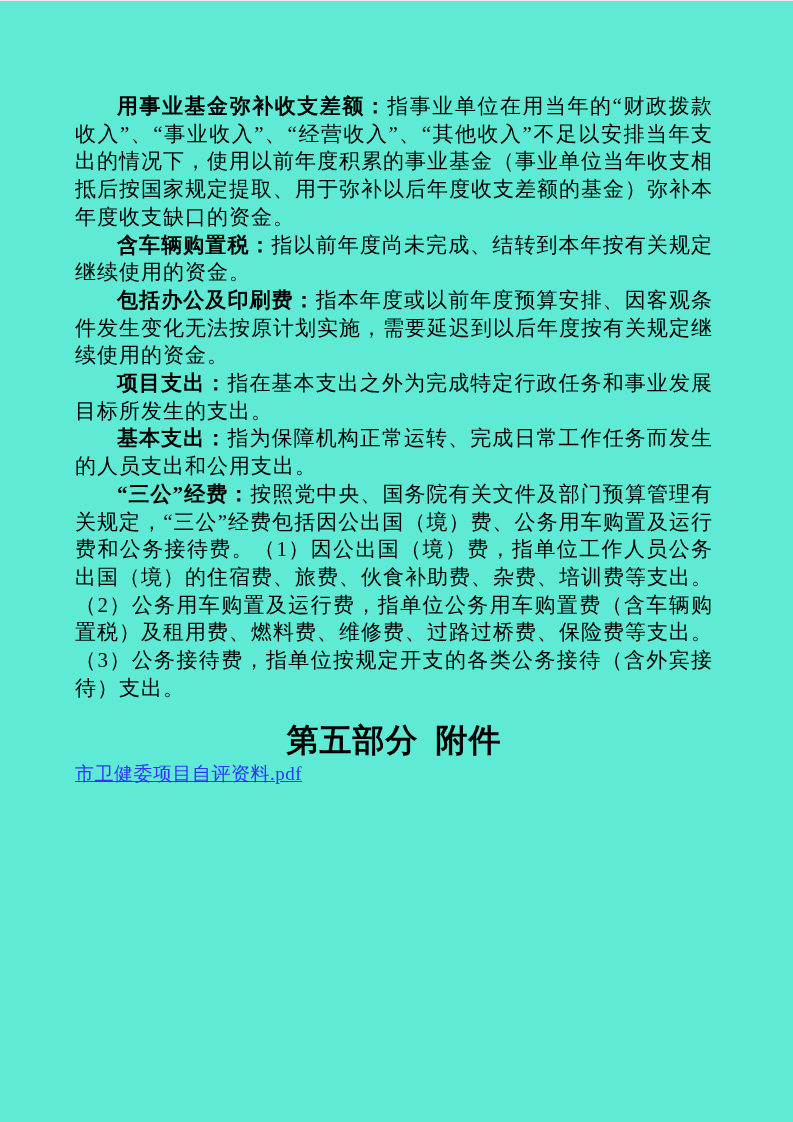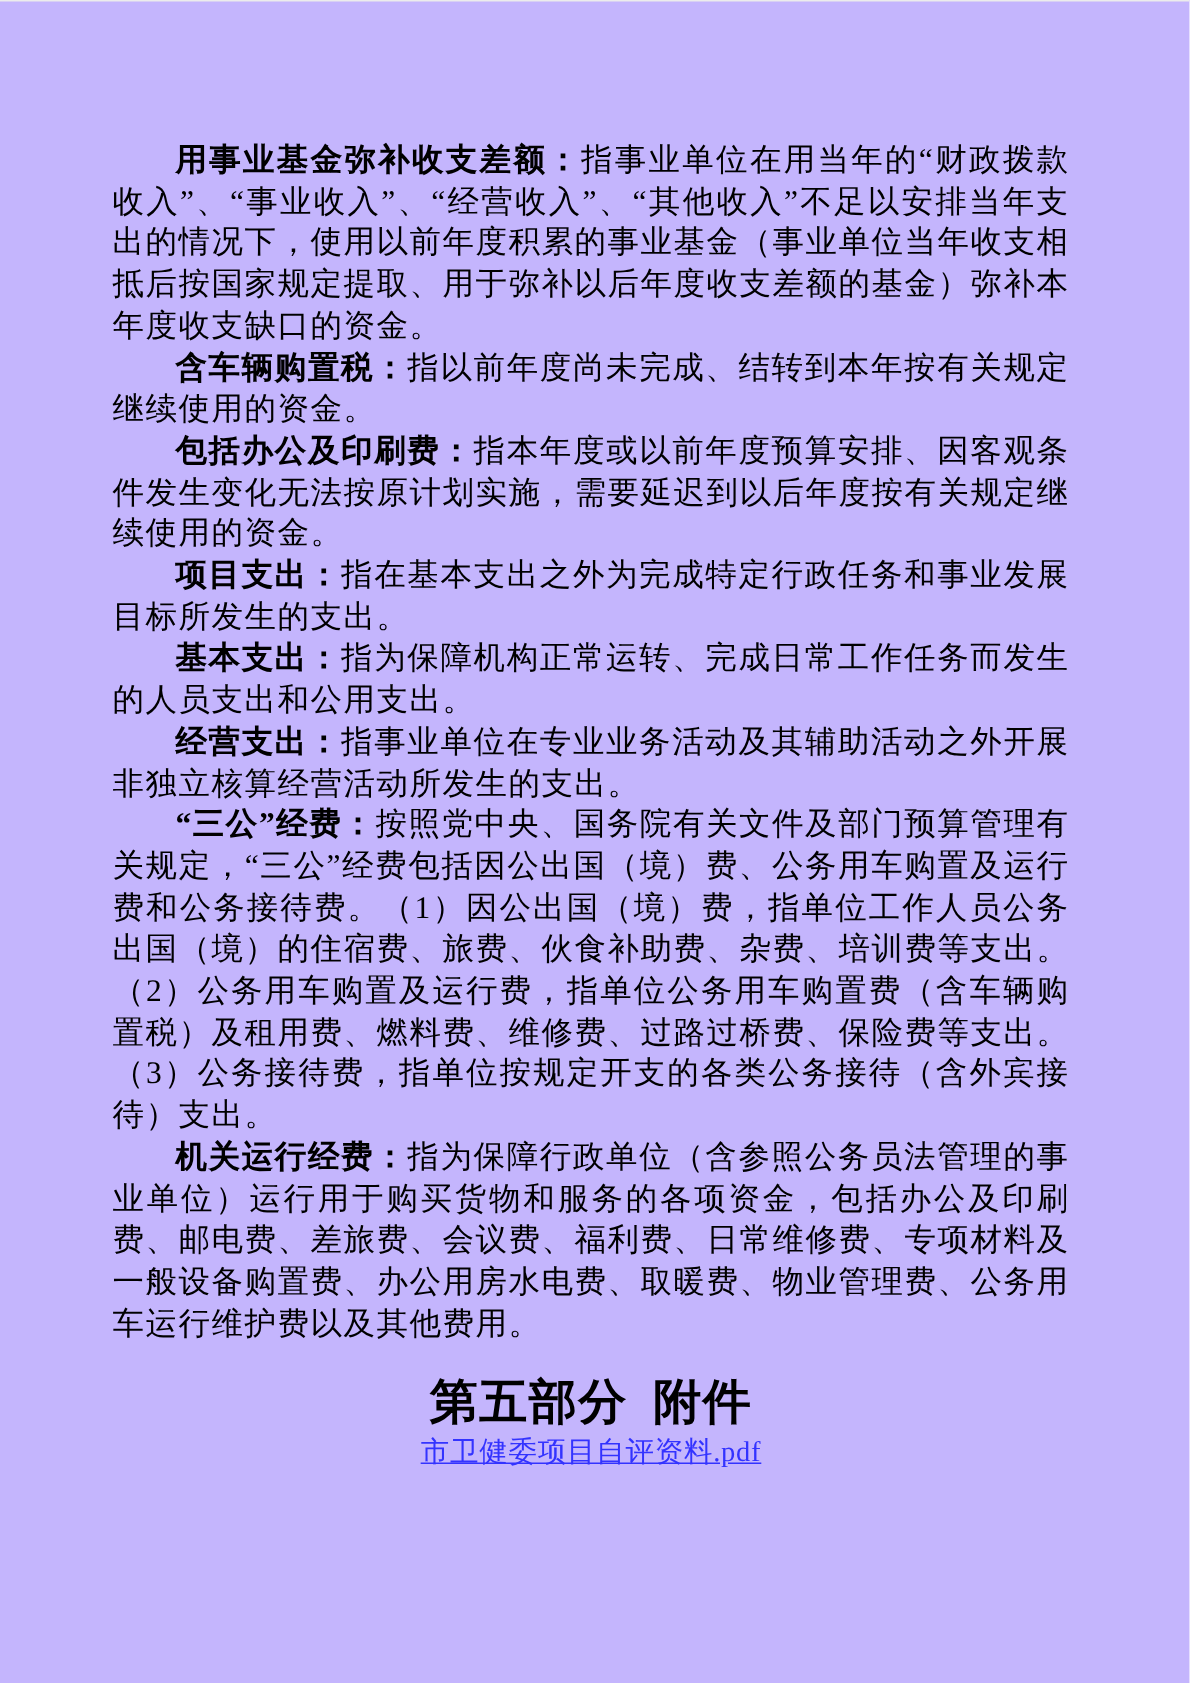--- a/index.html
+++ b/index.html
@@ -4,21 +4,21 @@
 <style>
   html, body {
     margin: 0;
     padding: 0;
     background: #ffffff;
   }
   .page {
     position: relative;
     width: 793px;
     height: 1122px;
-    background: #c4b5fd;
+    background: #5eead4;
     border-top: 1px solid #ececec;
     overflow: hidden;
     font-family: "Liberation Serif", "DejaVu Serif", serif;
     color: #000000;
   }
   .content {
     position: absolute;
     left: 75px;
     top: 92px;
     width: 638px;
@@ -43,21 +43,20 @@
     line-height: 32px;
     font-weight: bold;
     text-align: center;
     text-indent: 0;
     letter-spacing: 1px;
     word-spacing: 8px;
   }
   .attachment-row {
     margin: 2px 0 0 0;
     padding: 0;
-    text-align: center;
     text-indent: 0;
   }
   a.attachment-link {
     font-size: 19px;
     line-height: 25px;
     color: #3333ff;
     text-decoration: underline;
     cursor: pointer;
     letter-spacing: 0.5px;
   }
@@ -72,24 +71,22 @@
 
     <p class="para"><span class="term">含车辆购置税：</span><span>指以前年度尚未完成、结转到本年按有关规定继续使用的资金。</span></p>
 
 
     <p class="para"><span class="term">包括办公及印刷费：</span><span>指本年度或以前年度预算安排、因客观条件发生变化无法按原计划实施，需要延迟到以后年度按有关规定继续使用的资金。</span></p>
 
     <p class="para"><span class="term">项目支出：</span><span>指在基本支出之外为完成特定行政任务和事业发展目标所发生的支出。</span></p>
 
     <p class="para"><span class="term">基本支出：</span><span>指为保障机构正常运转、完成日常工作任务而发生的人员支出和公用支出。</span></p>
 
-    <p class="para"><span class="term">经营支出：</span><span>指事业单位在专业业务活动及其辅助活动之外开展非独立核算经营活动所发生的支出。</span></p>
 
     <p class="para"><span class="term">“三公”经费：</span><span>按照党中央、国务院有关文件及部门预算管理有关规定，“三公”经费包括因公出国（境）费、公务用车购置及运行费和公务接待费。（1）因公出国（境）费，指单位工作人员公务出国（境）的住宿费、旅费、伙食补助费、杂费、培训费等支出。（2）公务用车购置及运行费，指单位公务用车购置费（含车辆购置税）及租用费、燃料费、维修费、过路过桥费、保险费等支出。（3）公务接待费，指单位按规定开支的各类公务接待（含外宾接待）支出。</span></p>
 
-    <p class="para"><span class="term">机关运行经费：</span><span>指为保障行政单位（含参照公务员法管理的事业单位）运行用于购买货物和服务的各项资金，包括办公及印刷费、邮电费、差旅费、会议费、福利费、日常维修费、专项材料及一般设备购置费、办公用房水电费、取暖费、物业管理费、公务用车运行维护费以及其他费用。</span></p>
 
     <h2 class="section-title">第五部分 附件</h2>
 
     <p class="attachment-row"><a class="attachment-link">市卫健委项目自评资料.pdf</a></p>
 
   </div>
 </div>
 
 </body></html>

